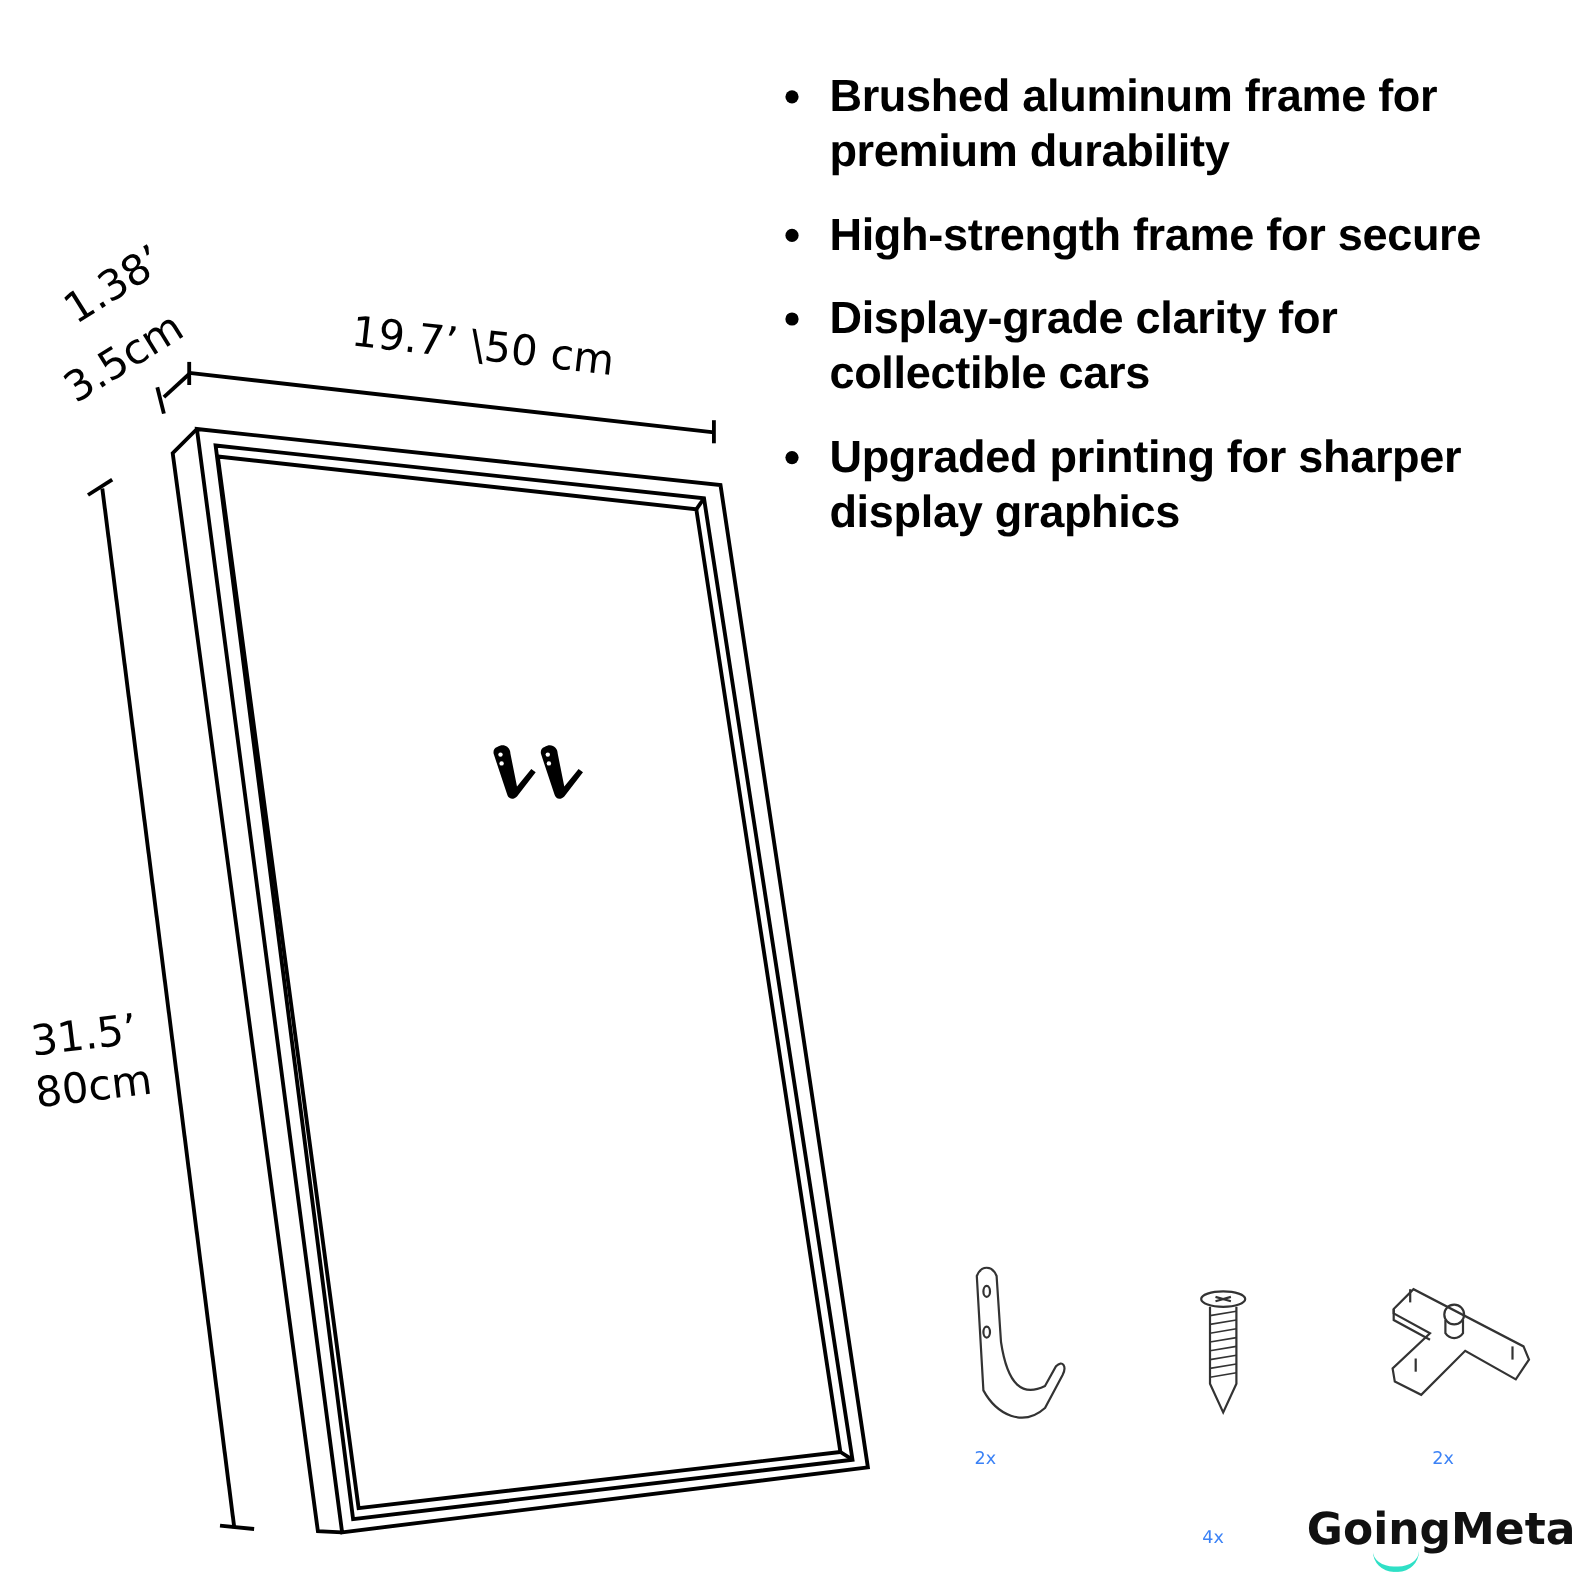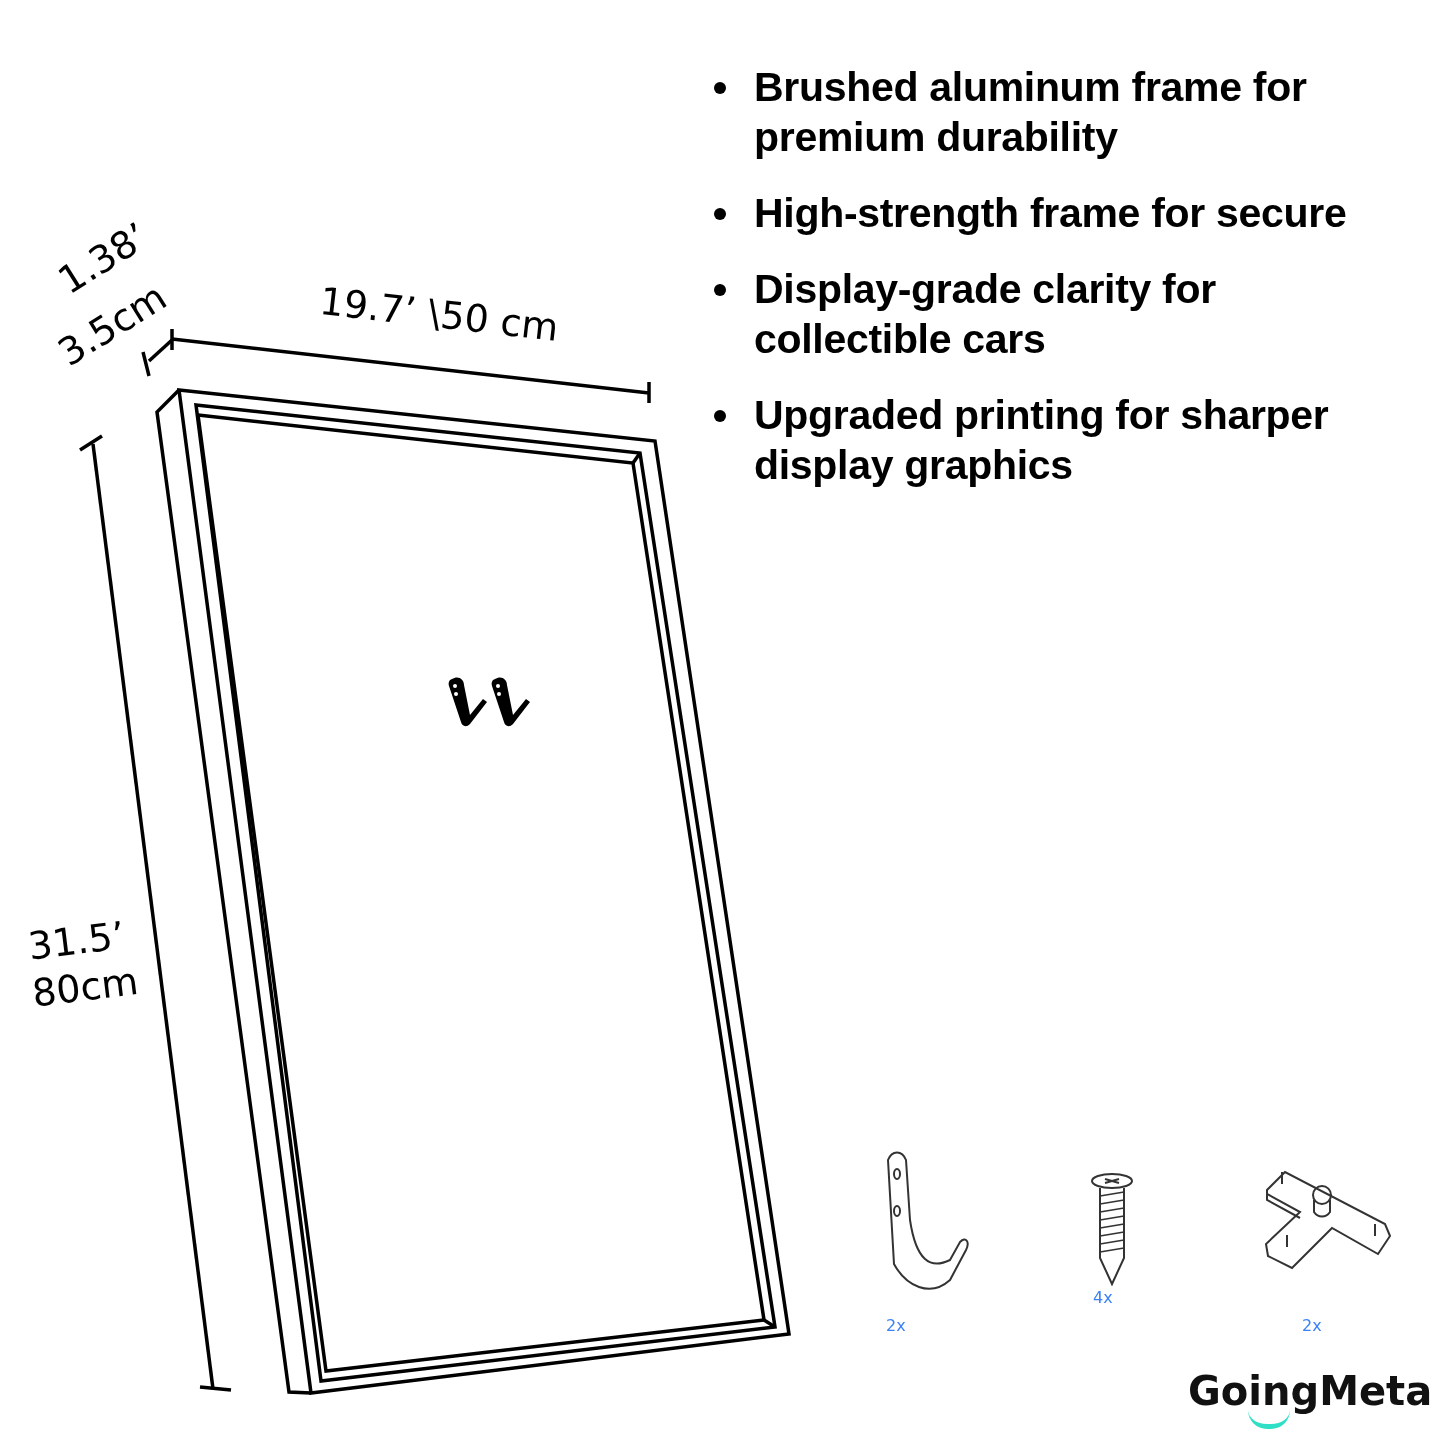--- a/index.html
+++ b/index.html
@@ -115,17 +115,17 @@
     <div>collectible cars</div>
   </li>
   <li class="feature">
     <span class="bullet"></span>
     <div>Upgraded printing for sharper</div>
     <div>display graphics</div>
   </li>
 </ul>
 
 <div class="qty" style="left:886px; top:1316px;">2x</div>
-<div class="qty" style="left:1093px; top:1288px;">4x</div>
+<div class="qty" style="left:1093px; top:1388px;">4x</div>
 <div class="qty" style="left:1302px; top:1316px;">2x</div>
 
 <div class="logo">GoingMeta</div>
 <div class="logo-smile"></div>
 
 </body></html>

